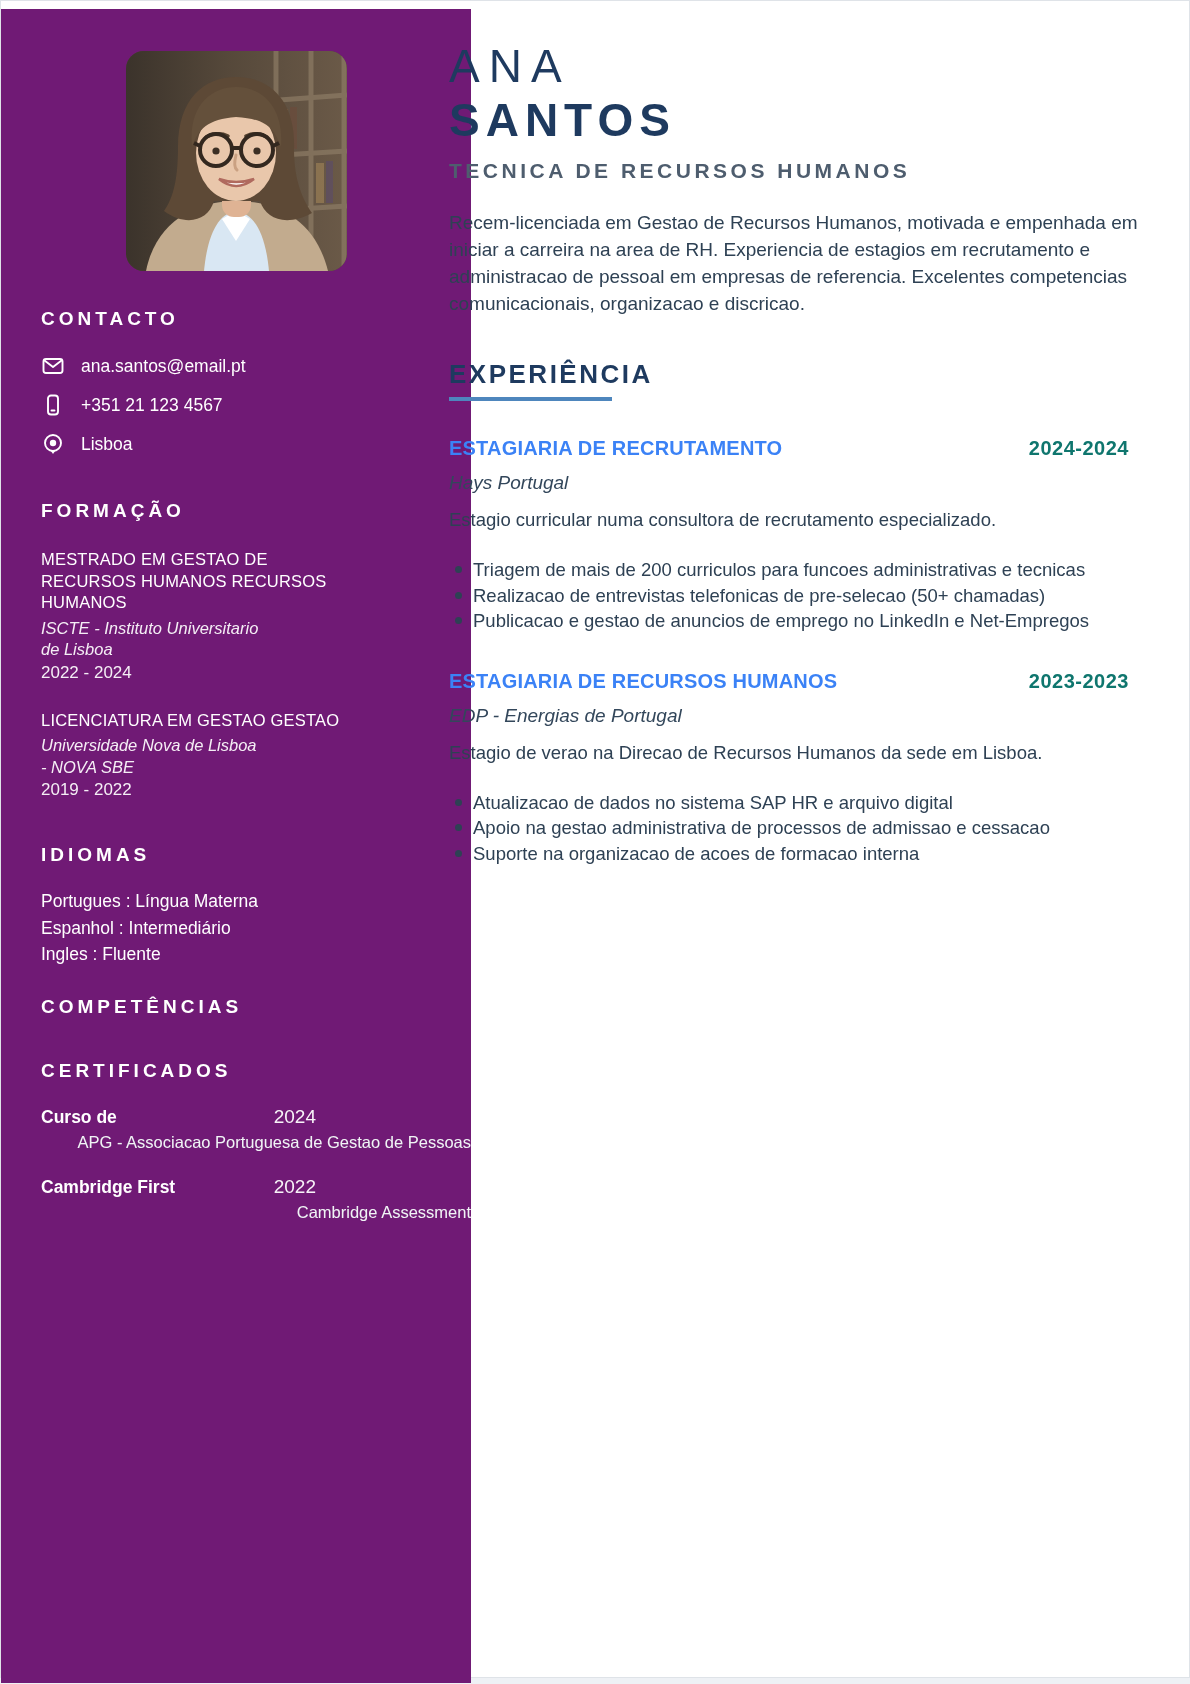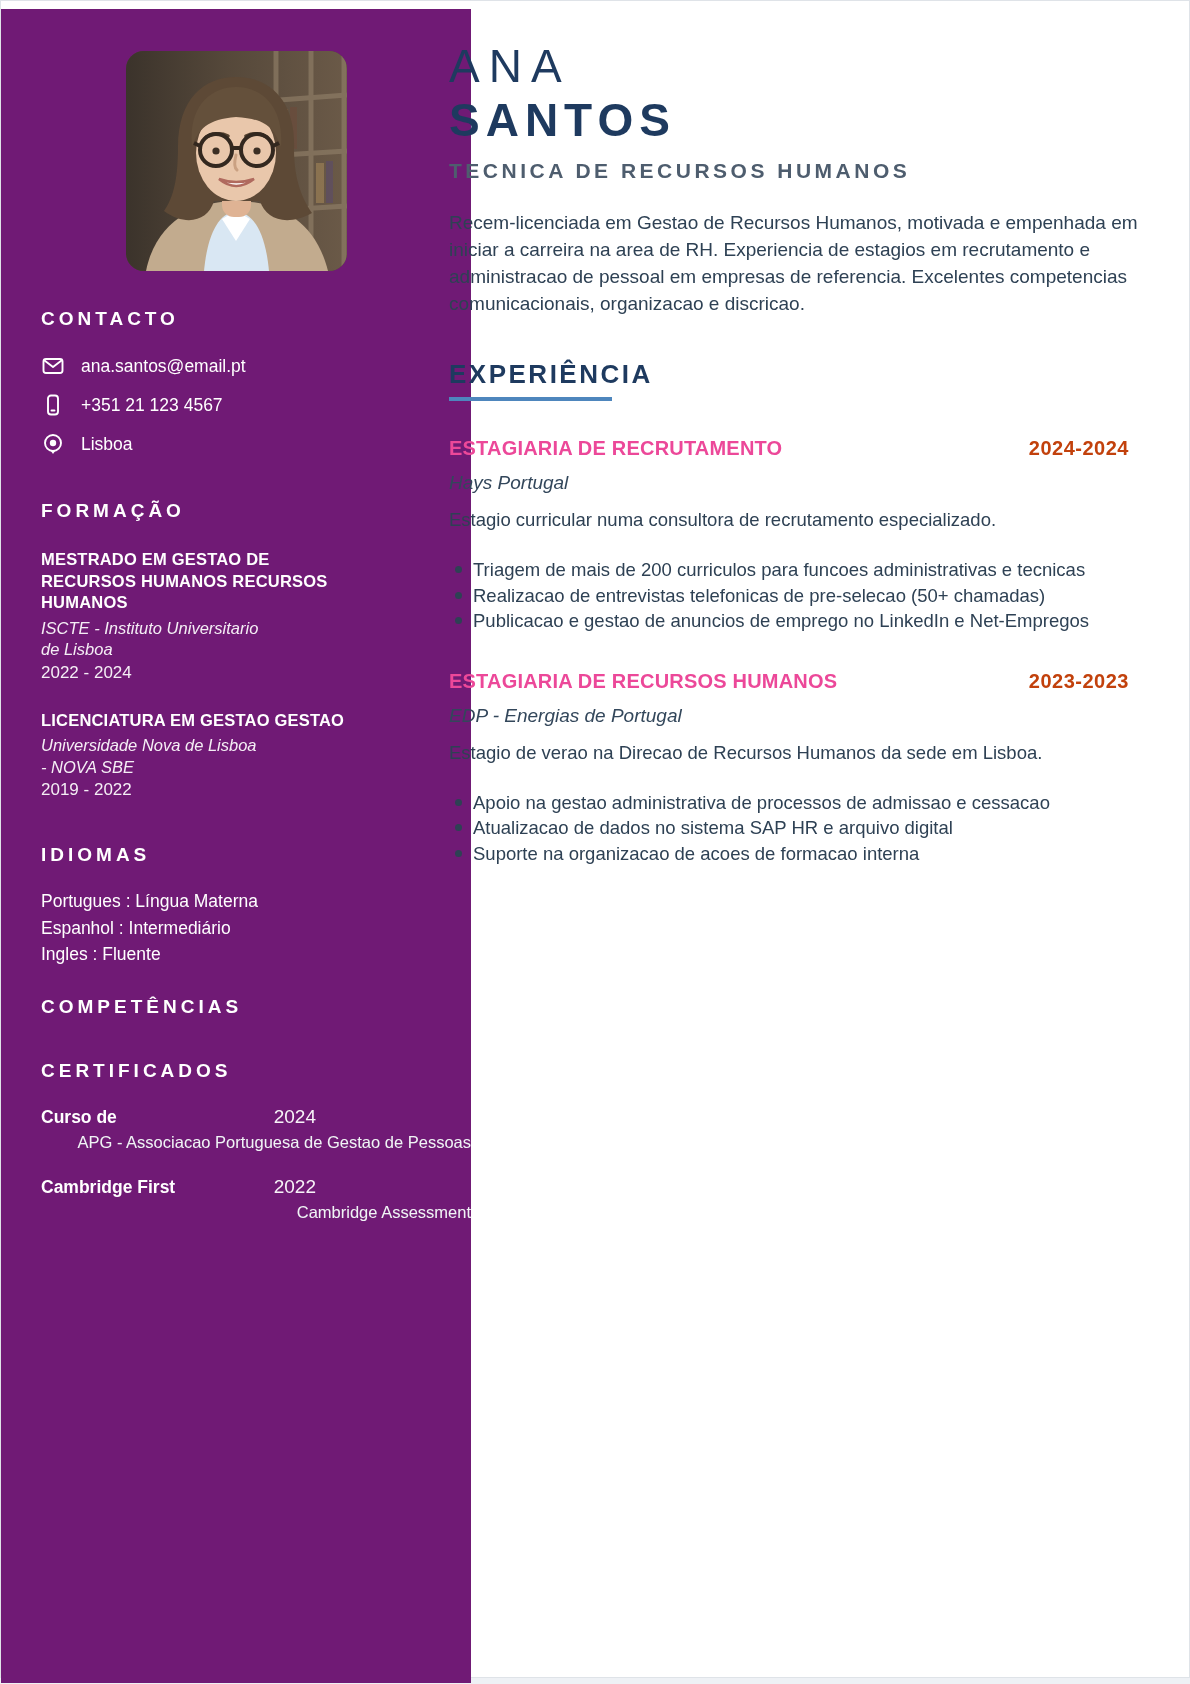--- a/index.html
+++ b/index.html
@@ -60,21 +60,21 @@
     margin-left: 16px;
     font-size: 17.5px;
     color: #ffffff;
   }
 
   .sb-section-gap { margin-top: 44px; }
 
   .edu-item { margin-top: 26px; }
   .edu-degree {
     font-size: 16.5px;
-    font-weight: 700;
+    font-weight: 400;
     line-height: 21.5px;
     letter-spacing: 0.2px;
     max-width: 312px;
     text-transform: uppercase;
     margin-top: 27px;
   }
   .edu-school {
     margin-top: 4px;
     font-style: italic;
     font-size: 16.5px;
@@ -163,27 +163,27 @@
 
   .job { margin-top: 36px; }
   .job-head {
     display: flex;
     justify-content: space-between;
     align-items: baseline;
   }
   .job-name {
     font-size: 20px;
     font-weight: 800;
-    color: #ec4899;
+    color: #3b82f6;
     letter-spacing: 0.2px;
   }
   .job-dates {
     font-size: 20px;
     font-weight: 800;
-    color: #c2410c;
+    color: #0f766e;
     letter-spacing: 0.5px;
   }
   .job-company {
     margin-top: 12px;
     font-style: italic;
     font-size: 19px;
     color: #33475b;
   }
   .job-desc {
     margin-top: 15px;
@@ -374,21 +374,21 @@
     </section>
 
     <section class="job">
       <div class="job-head">
         <span class="job-name">ESTAGIARIA DE RECURSOS HUMANOS</span>
         <span class="job-dates">2023-2023</span>
       </div>
       <div class="job-company">EDP - Energias de Portugal</div>
       <div class="job-desc">Estagio de verao na Direcao de Recursos Humanos da sede em Lisboa.</div>
       <ul class="job-bullets">
+        <li>Atualizacao de dados no sistema SAP HR e arquivo digital</li>
         <li>Apoio na gestao administrativa de processos de admissao e cessacao</li>
-        <li>Atualizacao de dados no sistema SAP HR e arquivo digital</li>
         <li>Suporte na organizacao de acoes de formacao interna</li>
       </ul>
     </section>
 
   </main>
 </div>
 <div class="page-bottom-strip"></div>
 
 </body></html>

